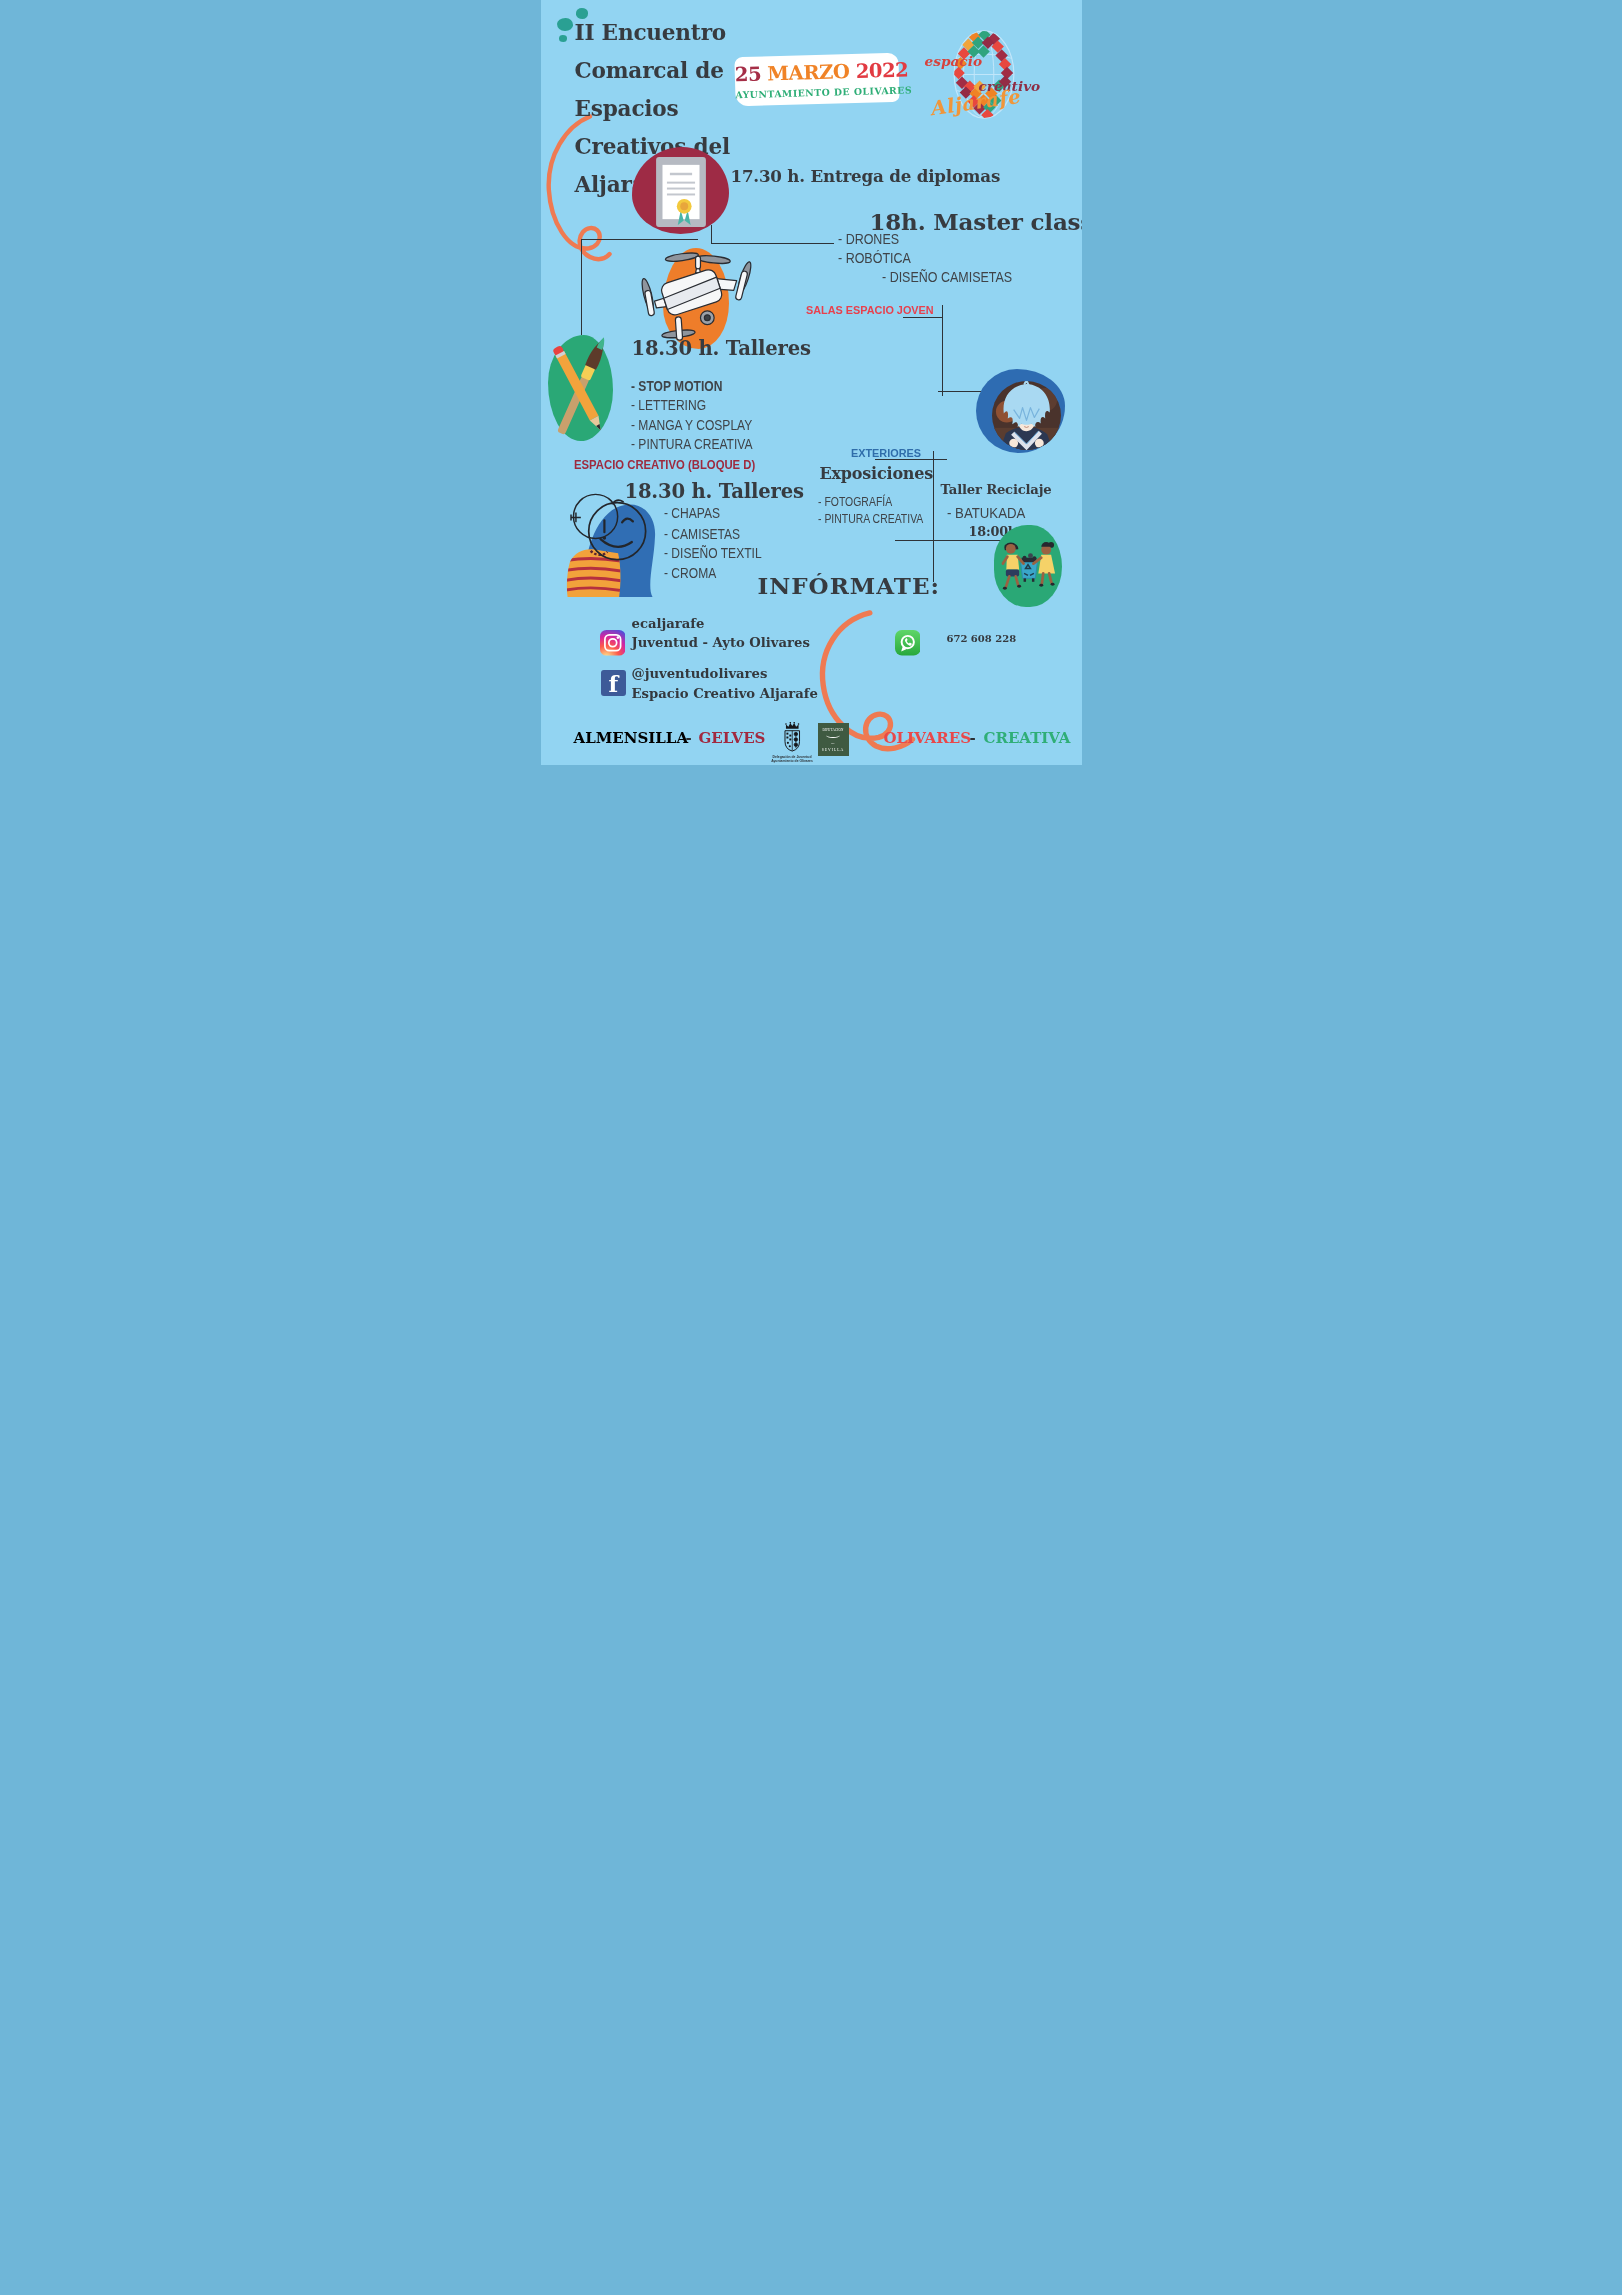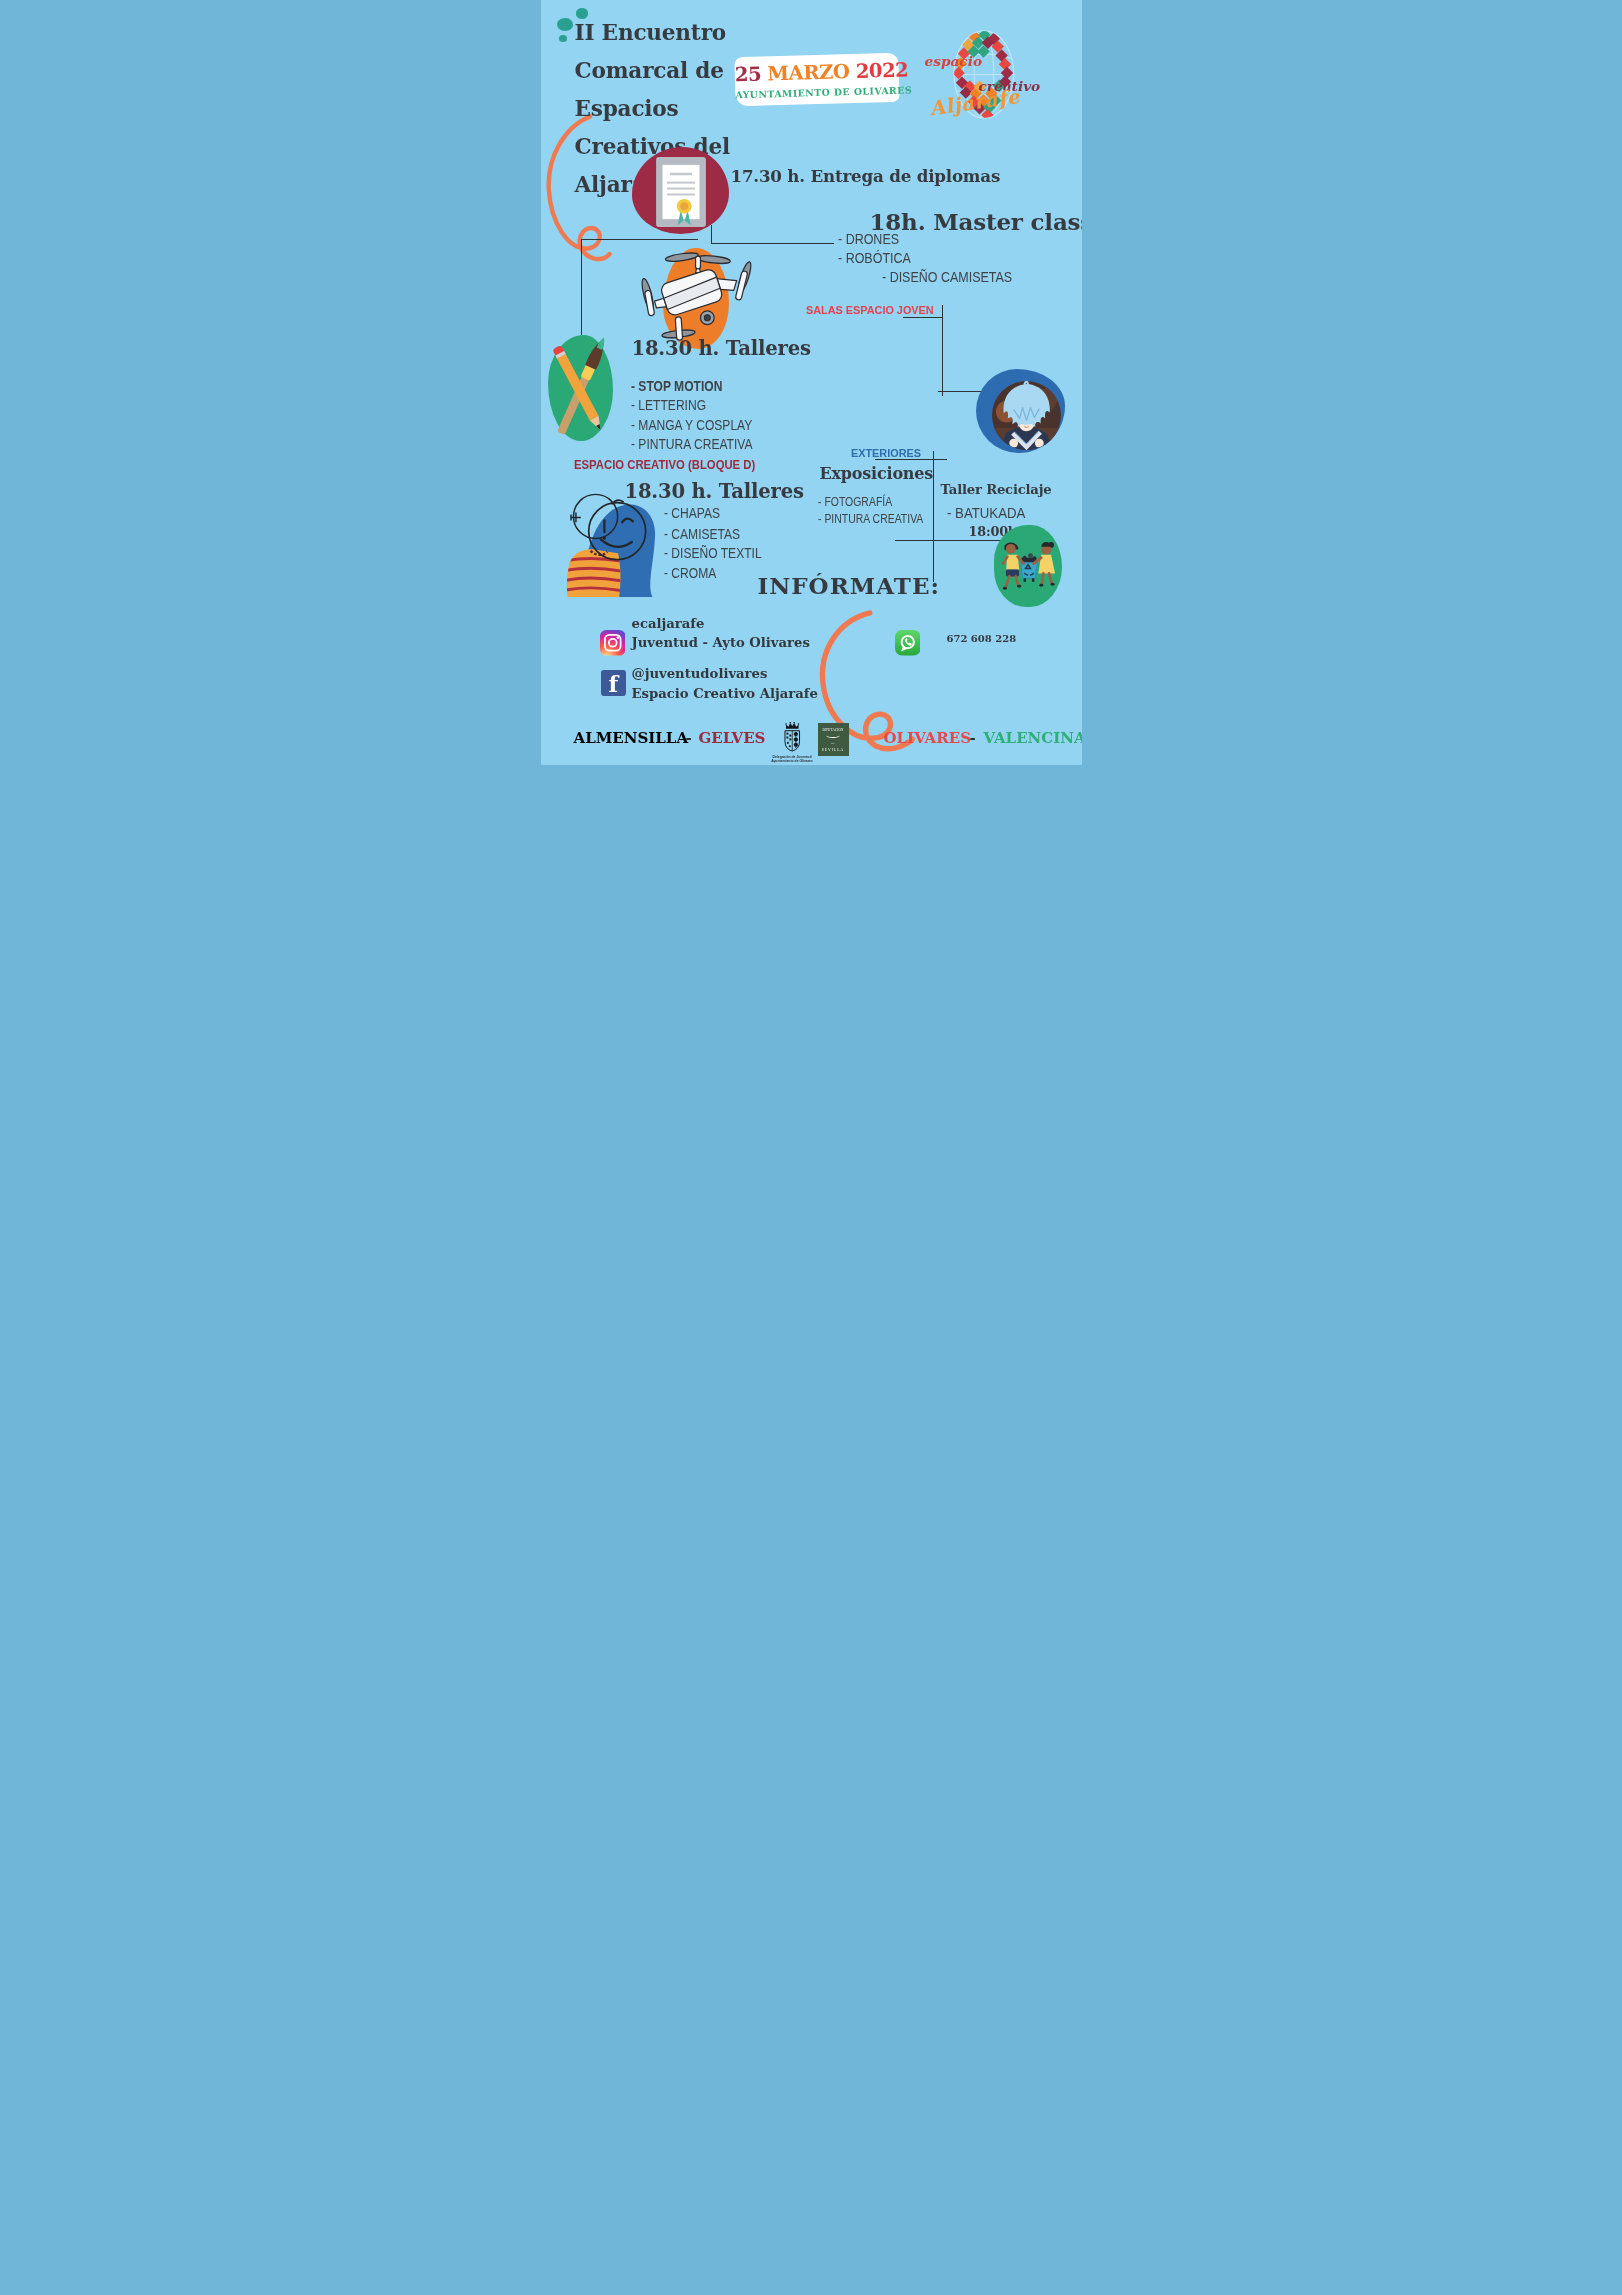--- a/index.html
+++ b/index.html
@@ -454,16 +454,16 @@
 
   <div class="abs dipu" style="left:277px;top:723px;width:31px;height:33px;">
     <div class="a">DIPUTACION</div>
     <div class="arc"></div>
     <div class="b">DE</div>
     <div class="c">SEVILLA</div>
   </div>
 
   <div class="abs town t2" style="left:343px;top:729px;">OLIVARES</div>
   <div class="abs sep" style="left:429px;top:729px;">-</div>
-  <div class="abs town t3" style="left:443px;top:729px;">VALENCINA</div>
+  <div class="abs town t3" style="left:443px;top:729px;">CREATIVA</div>
 
 </div>
 
 
 </body></html>

